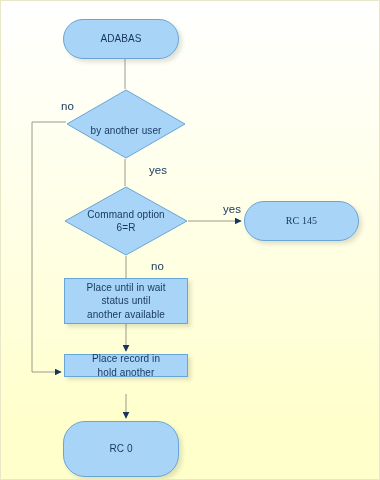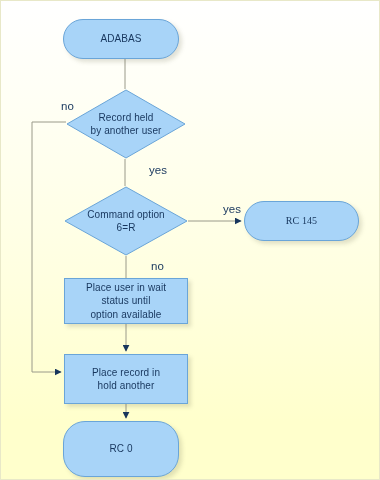--- a/index.html
+++ b/index.html
@@ -112,48 +112,48 @@
 
   <div class="node terminator" style="left:62px; top:18px; width:116px; height:40px;">
     <span>ADABAS</span>
   </div>
 
   <div class="node decision" style="left:65px; top:88px; width:120px; height:70px;">
     <svg class="dia-shape" viewBox="0 0 120 70" preserveAspectRatio="none">
       <polygon points="60,1 119,35 60,69 1,35" fill="#a8d4f8" stroke="#6aa5d8" stroke-width="1"></polygon>
     </svg>
     <div class="dia-label">
-      <span>Record held</span><br>
+      <br>
       <span>by another user</span>
     </div>
   </div>
 
   <div class="node decision" style="left:63px; top:185px; width:124px; height:70px;">
     <svg class="dia-shape" viewBox="0 0 124 70" preserveAspectRatio="none">
       <polygon points="62,1 123,35 62,69 1,35" fill="#a8d4f8" stroke="#6aa5d8" stroke-width="1"></polygon>
     </svg>
     <div class="dia-label">
       <span>Command option</span><br>
       <span>6=R</span>
     </div>
   </div>
 
   <div class="node terminator" style="left:243px; top:200px; width:115px; height:40px;font-family:Liberation Serif, serif;">
     <span>RC 145</span>
   </div>
 
   <div class="node process" style="left:63px; top:277px; width:124px; height:46px;">
     <div>
-      <span>Place user in wait</span><br>
+      <span>Place until in wait</span><br>
       <span>status until</span><br>
-      <span>option available</span>
+      <span>another available</span>
     </div>
   </div>
 
-  <div class="node process" style="left:63px; top:353px; width:124px; height:50px;">
+  <div class="node process" style="left:63px; top:353px; width:124px; height:23px;">
     <div>
       <span>Place record in</span><br>
       <span>hold another</span>
     </div>
   </div>
 
   <div class="node terminator" style="left:62px; top:420px; width:116px; height:56px;">
     <span>RC 0</span>
   </div>
 

